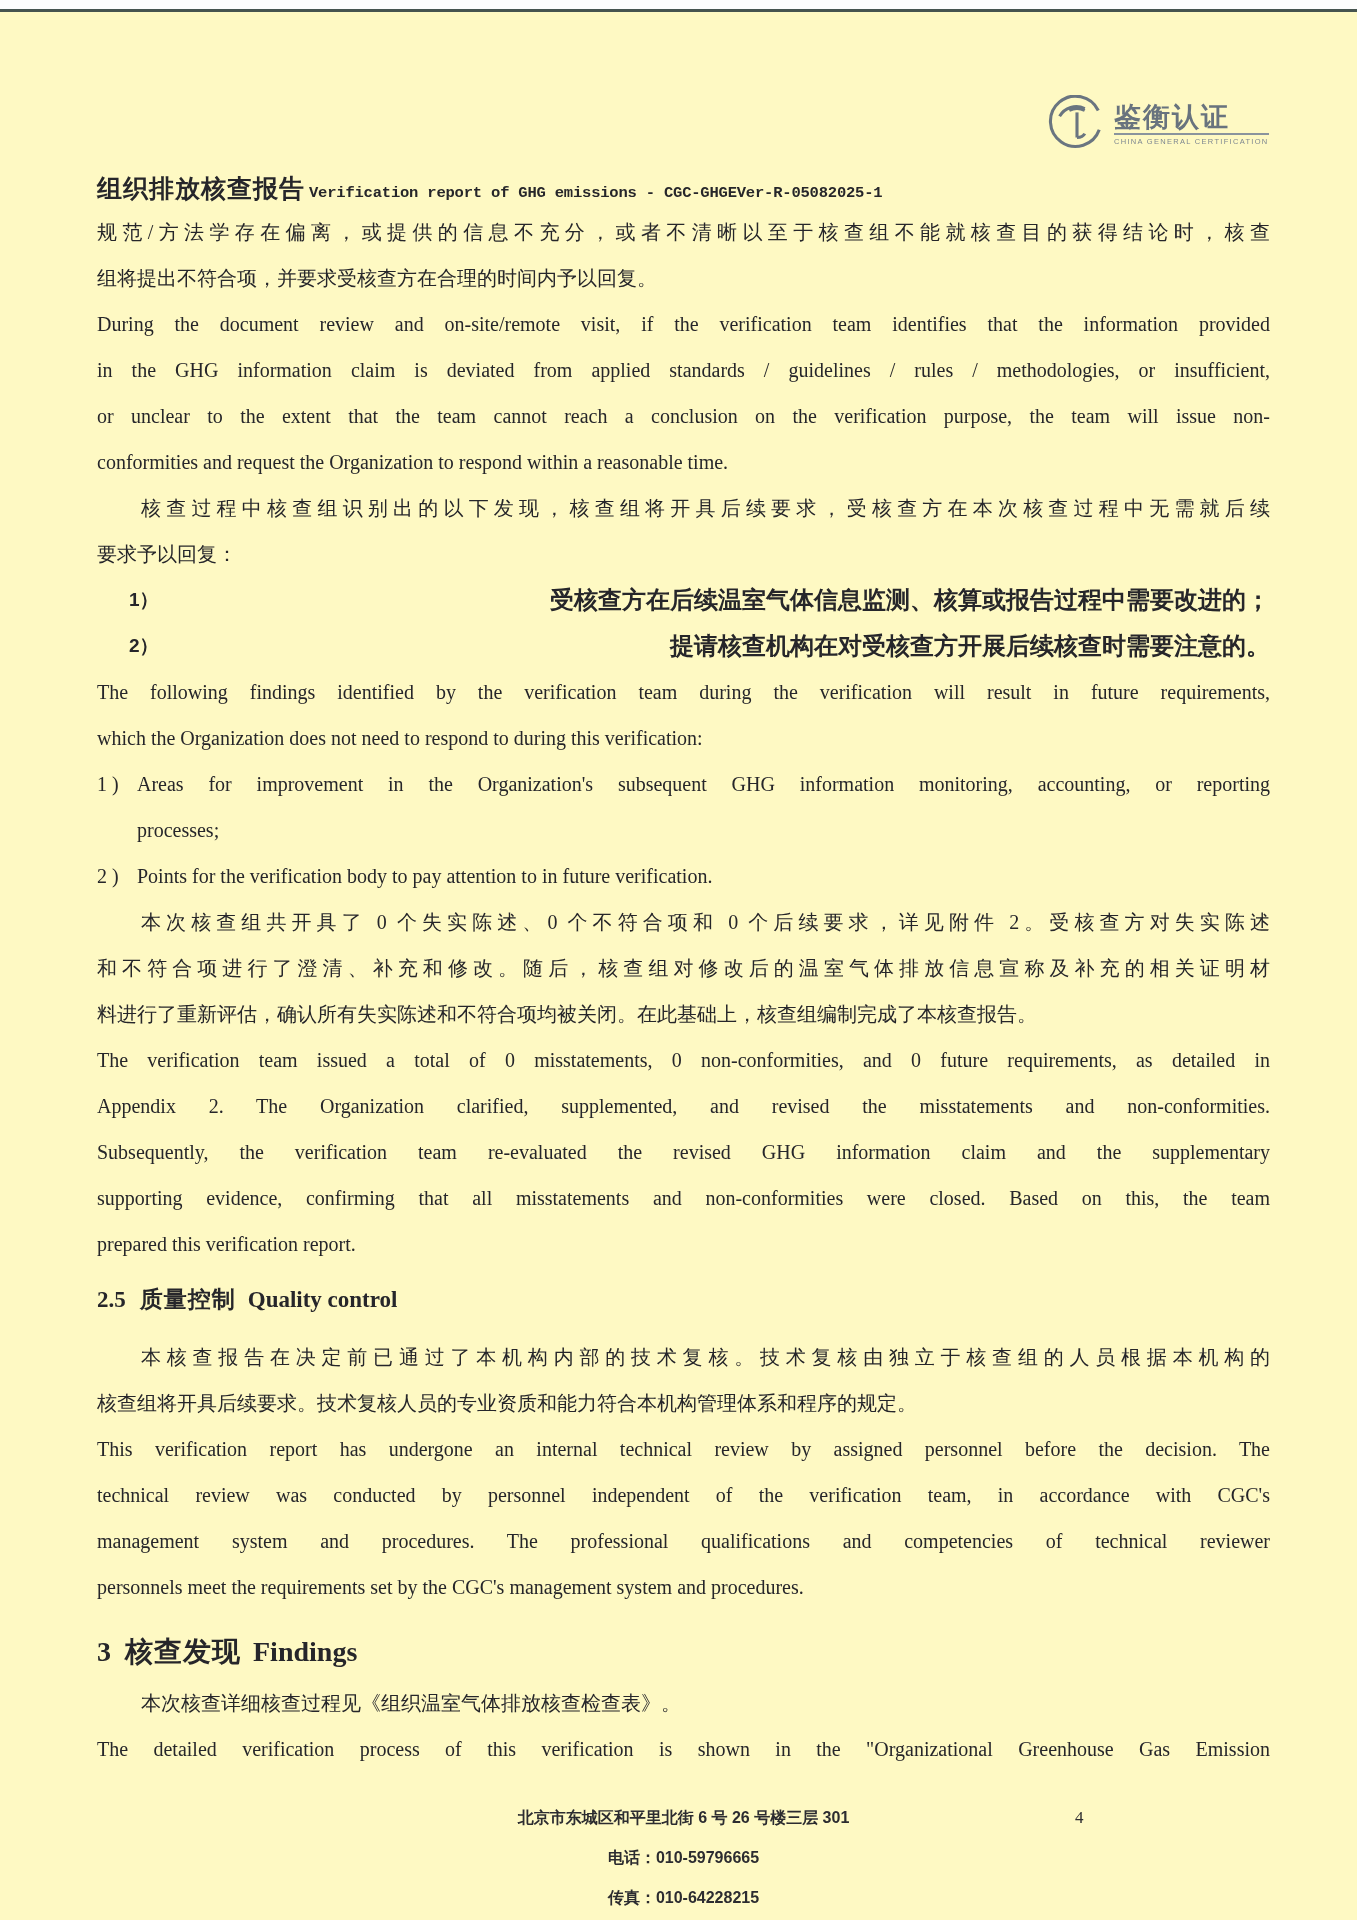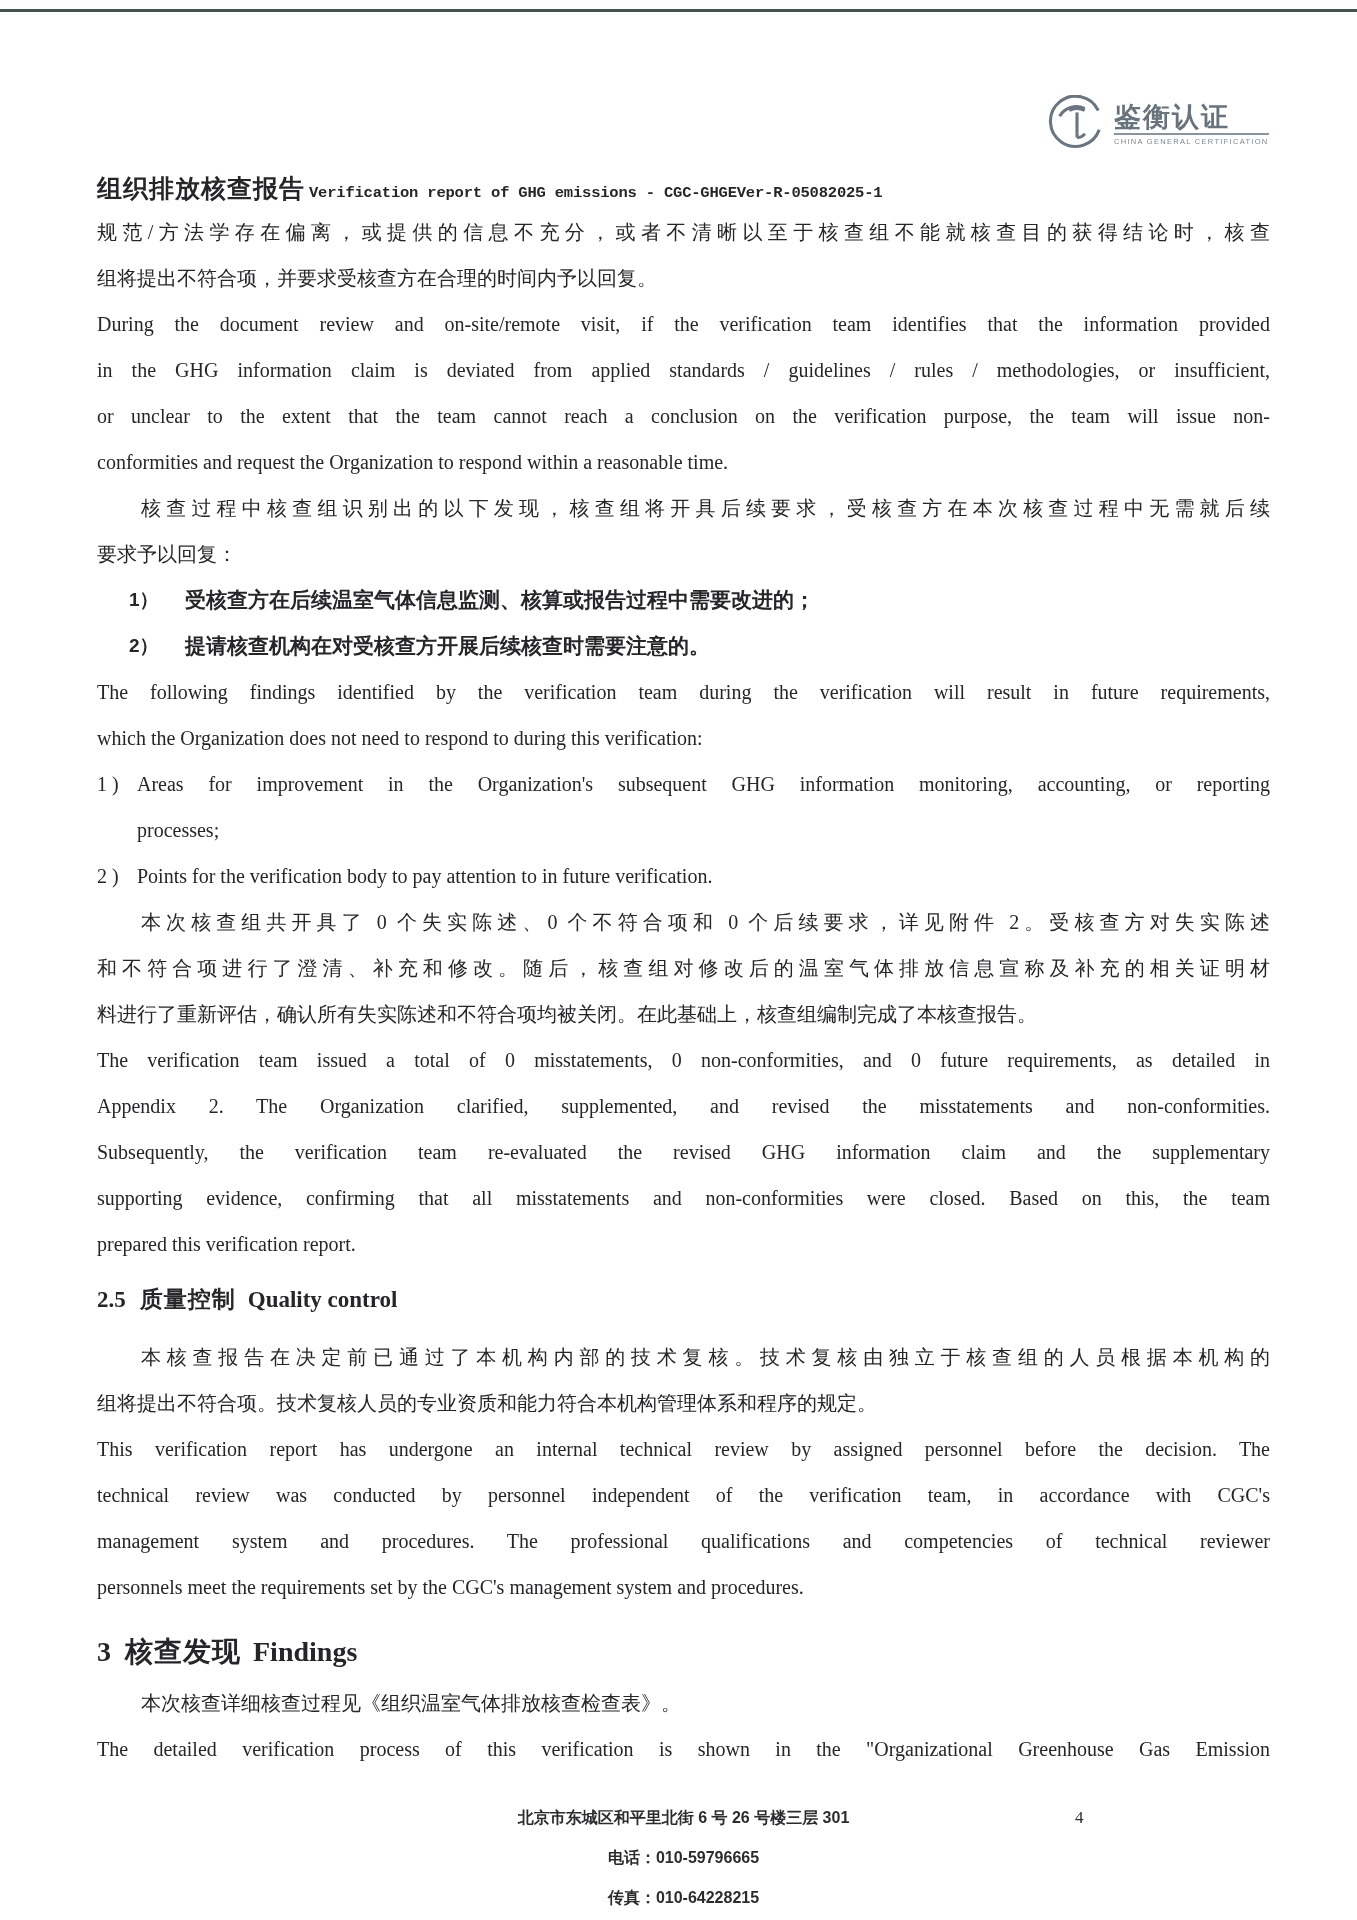--- a/index.html
+++ b/index.html
@@ -1,19 +1,19 @@
 <!DOCTYPE html>
 <html><head>
 <meta charset="utf-8">
 <style>
   html,body{margin:0;padding:0;background:#e8e8ea;}
   .page{
     position:relative;
     width:1357px;height:1920px;
-    background:#ffffff;
+    background:#fef9c3;
     overflow:hidden;
     font-family:"Liberation Serif", serif;
     color:#26262a;
   }
   .scan-top-strip{position:absolute;top:0;left:0;width:100%;height:9px;background:#fdfdfd;}
   .scan-top-line{position:absolute;top:9px;left:0;width:100%;height:3px;background:#46544f;}
 
   
   .doc-header{position:absolute;top:172px;left:97px;width:1175px;white-space:nowrap;}
   .title-cn{font-family:"Liberation Sans", sans-serif;font-weight:700;font-size:25px;letter-spacing:1px;}
@@ -31,21 +31,21 @@
   .line{height:46px;line-height:46px;font-size:20px;white-space:normal;}
   .line.fill{text-align:justify;text-align-last:justify;}
   .para.cn .line{font-family:Liberation Serif, serif;}
   .para.en .line{font-family:"Liberation Serif", serif;}
   .first-indent{padding-left:44px;}
 
   .list-item{position:relative;}
   .list-item.cn{padding-left:88px;min-height:46px;}
   .list-item.cn .item-label{position:absolute;left:32px;top:0;height:46px;line-height:46px;
      font-family:"Liberation Sans", sans-serif;font-weight:600;font-size:19px;}
-  .list-item.cn .line{font-family:"Liberation Sans", sans-serif;font-weight:600;font-size:21px;}
+  .list-item.cn .line{font-family:"Liberation Sans", sans-serif;font-weight:600;font-size:24px;text-align:right;}
   .list-item.en{padding-left:40px;min-height:46px;}
   .list-item.en .item-label{position:absolute;left:0;top:0;height:46px;line-height:46px;font-size:20px;}
 
   .heading{font-weight:700;white-space:nowrap;}
   .heading .h-num{font-family:"Liberation Serif", serif;margin-right:14px;}
   .heading .h-cn{font-family:"Liberation Sans", sans-serif;margin-right:12px;letter-spacing:1px;}
   .heading .h-en{font-family:"Liberation Serif", serif;}
   .heading.h2{font-size:23px;margin:16px 0 18px 0;line-height:32px;}
   .heading.h1{font-size:28px;margin:22px 0 8px 0;line-height:40px;}
 
@@ -127,21 +127,21 @@
       <div class="para en">
         <div class="line fill">The verification team issued a total of 0 misstatements, 0 non-conformities, and 0 future requirements, as detailed in</div>
         <div class="line fill">Appendix 2.   The Organization clarified, supplemented, and revised the misstatements and non-conformities.</div>
         <div class="line fill">Subsequently, the verification team re-evaluated the revised GHG information claim and the supplementary</div>
         <div class="line fill">supporting evidence, confirming that all misstatements and non-conformities were closed.   Based on this, the team</div>
         <div class="line">prepared this verification report.</div>
       </div>
       <div class="heading h2"><span class="h-num">2.5</span><span class="h-cn">质量控制</span><span class="h-en">Quality control</span></div>
       <div class="para cn">
         <div class="line fill first-indent">本核查报告在决定前已通过了本机构内部的技术复核。技术复核由独立于核查组的人员根据本机构的</div>
-        <div class="line">组将提出不符合项。技术复核人员的专业资质和能力符合本机构管理体系和程序的规定。</div>
+        <div class="line">核查组将开具后续要求。技术复核人员的专业资质和能力符合本机构管理体系和程序的规定。</div>
       </div>
       <div class="para en">
         <div class="line fill">This verification report has undergone an internal technical review by assigned personnel before the decision.   The</div>
         <div class="line fill">technical review was conducted by personnel independent of the verification team, in accordance with CGC's</div>
         <div class="line fill">management system and procedures.   The professional qualifications and competencies of technical reviewer</div>
         <div class="line">personnels meet the requirements set by the CGC's management system and procedures.</div>
       </div>
       <div class="heading h1"><span class="h-num">3</span><span class="h-cn">核查发现</span><span class="h-en">Findings</span></div>
       <div class="para cn">
         <div class="line first-indent">本次核查详细核查过程见《组织温室气体排放核查检查表》。</div>

